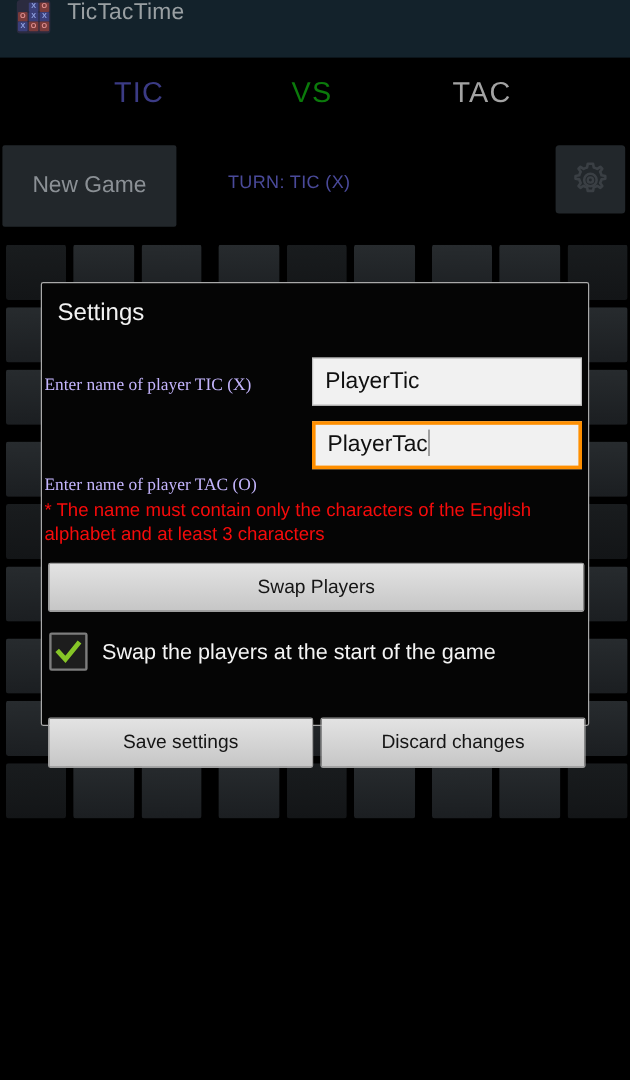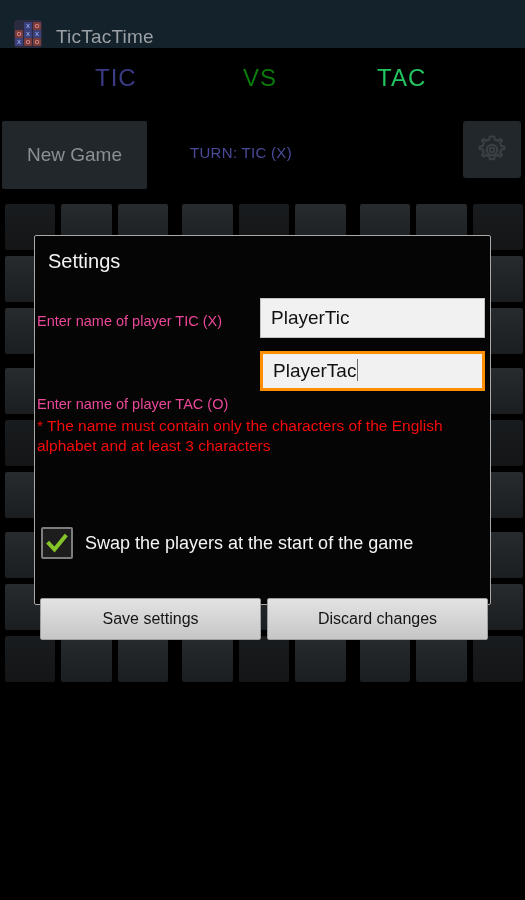--- a/index.html
+++ b/index.html
@@ -8,21 +8,21 @@
     background:#000;
     font-family:"Liberation Sans", sans-serif;
     overflow:hidden;
   }
   #app { position:relative; width:525px; height:900px; background:#000; }
 
   
   .titlebar{
     position:absolute; left:0; top:0; width:525px; height:48px;
     background:#13222b;
-    display:flex; align-items:flex-end; padding-left:14px;
+    display:flex; align-items:flex-start; padding-left:14px;
   }
   .app-icon{
     width:28px; height:28px; position:relative; flex:0 0 auto;
     border-radius:3px; background:#2b2b3f;
   }
   .app-icon .cellmini{
     position:absolute; width:8px; height:8px; border-radius:1px;
     font-size:6px; line-height:8px; text-align:center;
     font-family:"Liberation Sans", sans-serif; font-weight:bold;
   }
@@ -32,21 +32,21 @@
 
   
   .players-row{
     position:absolute; left:0; top:48px; width:525px; height:66px;
   }
   .players-row span{
     position:absolute; top:16px; font-size:24px; letter-spacing:1px;
   }
   .p-tic{ left:95px; color:#3b3b85; }
   .p-vs { left:243px; color:#0b7a0b; }
-  .p-tac{ left:377px; color:#22c55e; }
+  .p-tac{ left:377px; color:#a3a3a3; }
 
   
   .toolbar{ position:absolute; left:0; top:114px; width:525px; height:72px; }
   .btn-newgame{
     position:absolute; left:2px; top:7px; width:145px; height:68px;
     background:#22272b; border:none; border-radius:2px;
     color:#8b9095; font-size:19px; cursor:pointer;
   }
   .turn-label{
     position:absolute; left:0; top:30px; width:482px; text-align:center;
@@ -84,21 +84,21 @@
     position:absolute; left:34px; top:235px; width:457px; height:370px;
     background:#050505; border:1px solid #a9a9a9; border-radius:2px;
     z-index:20;
     padding-left:44px;
   }
   .dlg-title{
     position:absolute; left:13px; top:14px;
     color:#f2f2f2; font-size:20px;
   }
   .row-label{
-    position:absolute; color:#ec4899; font-size:14.5px;
+    position:absolute; color:#c4b5fd; font-size:14.5px;font-family:Liberation Serif, serif;
   }
   .lbl1{ left:2px; top:77px; }
   .lbl2{ left:2px; top:130px;margin-top:30px; }
 
   .field{
     position:absolute; right:5px; width:225px; height:40px;
     background:#f1f1f1; border:1px solid #c2c2c2;
     color:#101010; font-size:19px;
     padding:0 0 0 10px; line-height:38px;
     font-family:"Liberation Sans", sans-serif;
@@ -281,20 +281,21 @@
     <div class="row-label lbl1">Enter name of player TIC (X)</div>
     <div class="field field1" title="">PlayerTic</div>
 
     <div class="row-label lbl2">Enter name of player TAC (O)</div>
     <div class="field field2">
       <span>PlayerTac</span><span class="caret"></span>
     </div>
 
     <div class="hint">* The name must contain only the characters of the English alphabet and at least 3 characters</div>
 
+    <button class="btn-light btn-swap">Swap Players</button>
 
     <div class="chk-row">
       <div class="chkbox">
         <svg width="24" height="24" viewBox="0 0 24 24">
           <path d="M4 12.5 L9.5 18.5 L20 5.5" fill="none" stroke="#86c527" stroke-width="4" stroke-linecap="square"></path>
         </svg>
       </div>
       <div class="chk-label">Swap the players at the start of the game</div>
     </div>
 

